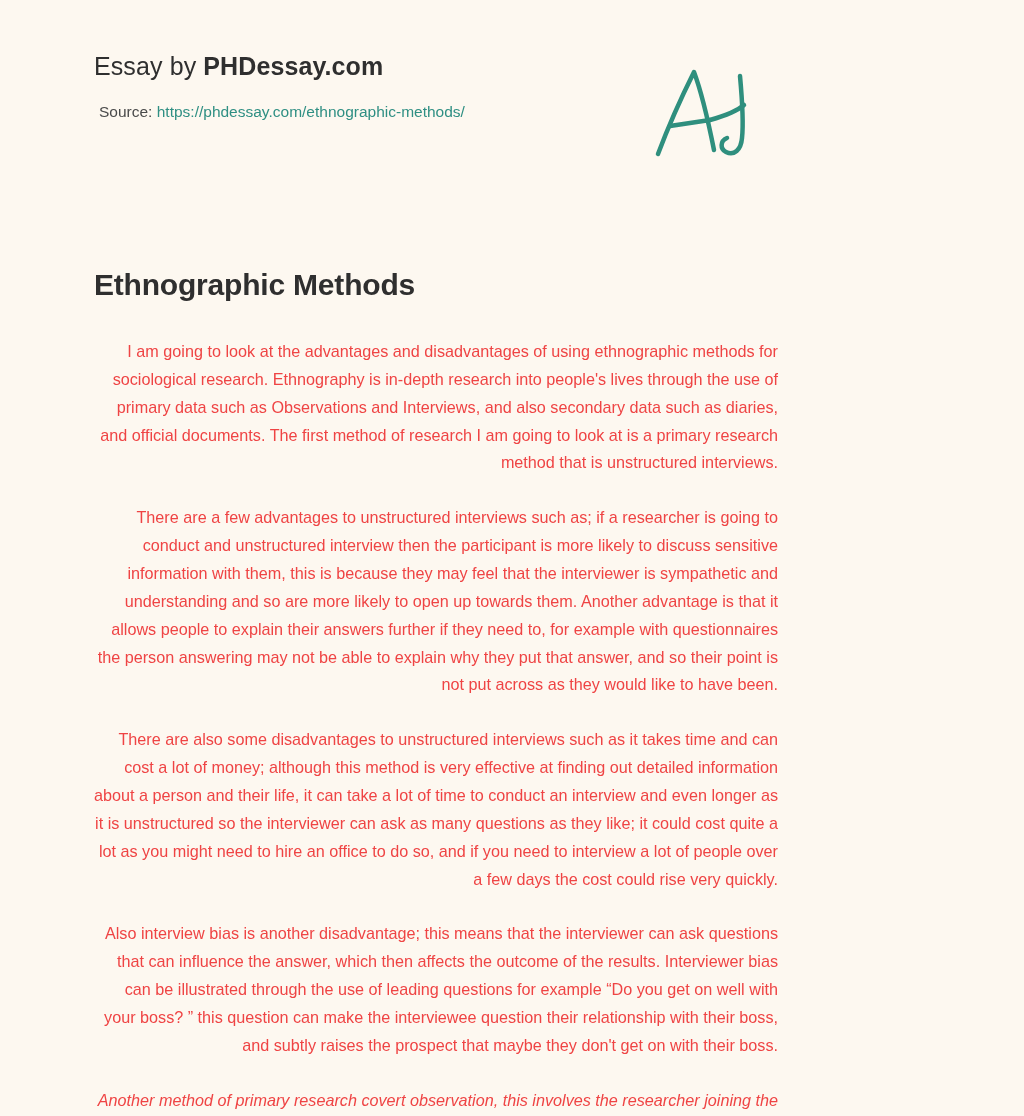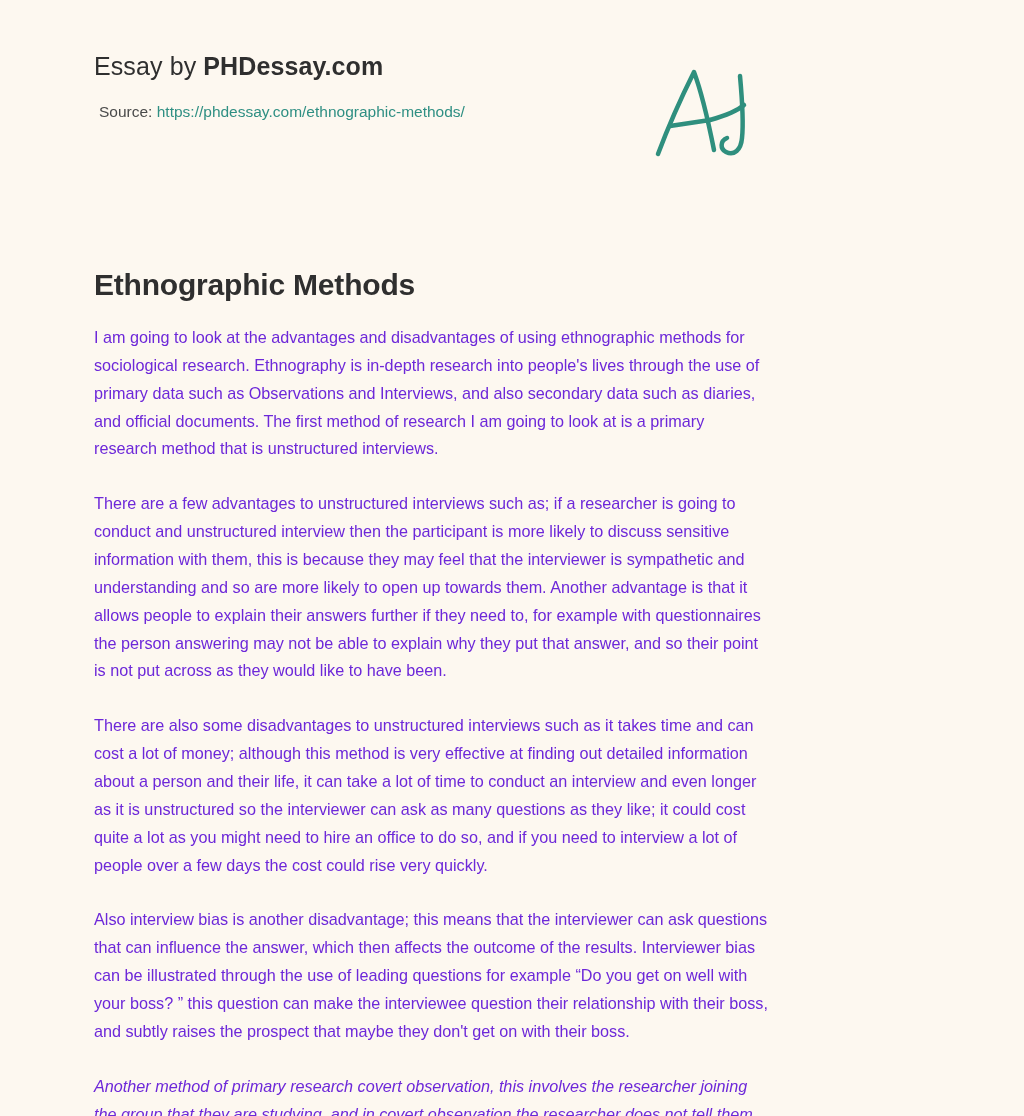--- a/index.html
+++ b/index.html
@@ -62,29 +62,29 @@
     width: 120px;
     height: 110px;
   }
   .logo svg {
     display: block;
   }
   h1.title {
     font-size: 30px;
     font-weight: 700;
     color: #2f2f2f;
-    margin: 96px 0 22px 0;
+    margin: 96px 0 36px 0;
     letter-spacing: -0.2px;
   }
   .body-text p {
     font-size: 16.2px;
     line-height: 1.72;
-    color: #6d28d9;
-    margin: 0 12px 27px 0;
-    text-align: left;
+    color: #ef4444;
+    margin: 0 4px 27px 0;
+    text-align: right;
   }
   .body-text p:last-child {
     margin-bottom: 0;
     font-style: italic;
   }
 </style>
 </head>
 <body>
 
 <div class="page">

